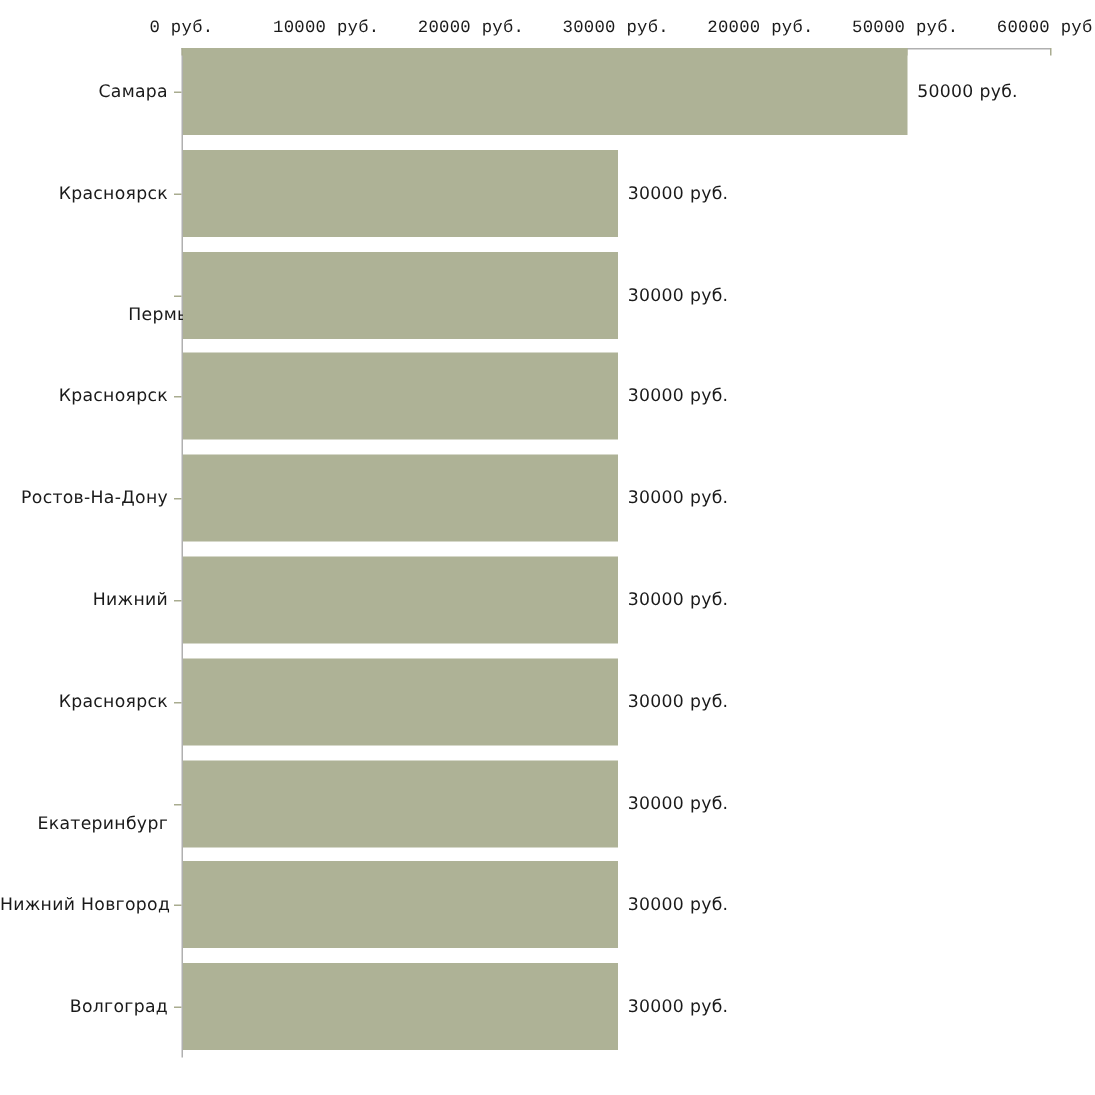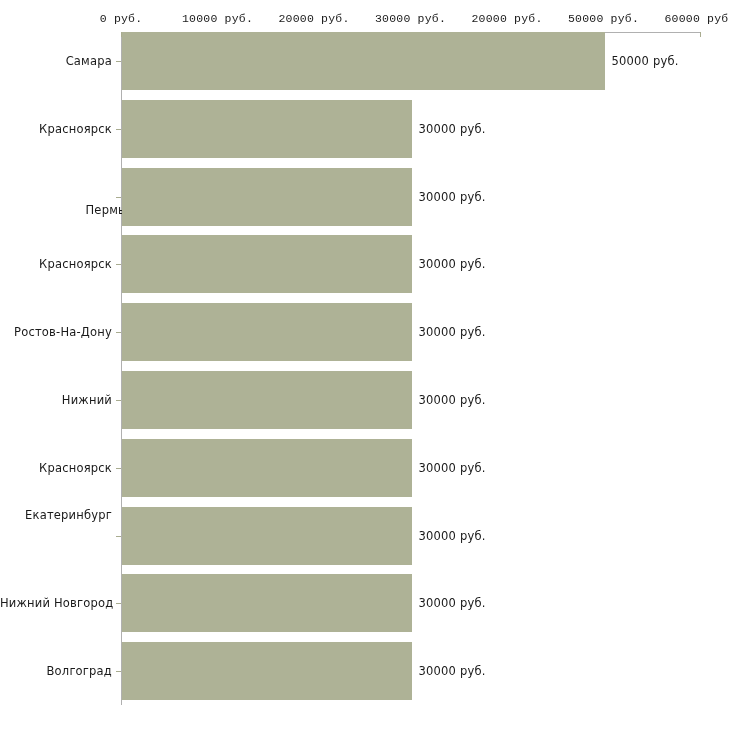--- a/index.html
+++ b/index.html
@@ -142,21 +142,21 @@
       <div class="ytick-mark" style="top: 671px;"></div>
     </div>
   <div id="cats-layer">
       <div class="cat-label" style="top: 61px; left: 0px; width: 112px;">Самара</div>
       <div class="cat-label" style="top: 128.8px; left: 0px; width: 112px;">Красноярск</div>
       <div class="cat-label" style="top: 196.6px; left: 13px; width: 112px; margin-top: 13px;">Пермь</div>
       <div class="cat-label" style="top: 264.4px; left: 0px; width: 112px;">Красноярск</div>
       <div class="cat-label" style="top: 332.2px; left: 0px; width: 112px;">Ростов-На-Дону</div>
       <div class="cat-label" style="top: 400px; left: 0px; width: 112px;">Нижний</div>
       <div class="cat-label" style="top: 467.8px; left: 0px; width: 112px;">Красноярск</div>
-      <div class="cat-label" style="top: 515px; left: 0px; width: 112px;">Екатеринбург</div>
+      <div class="cat-label" style="top: 549px; left: 0px; width: 112px;">Екатеринбург</div>
       <div class="cat-label" style="top: 603.4px; left: 0px; width: 88px;">Нижний Новгород</div>
       <div class="cat-label" style="top: 671.2px; left: 0px; width: 112px;">Волгоград</div>
     </div>
   <div id="bars-layer">
       <div class="bar" style="top: 32px; width: 482.5px; height: 58px; background: rgb(174, 178, 150);"></div>
       <div class="bar-value" style="left: 611.5px; top: 61px;">50000 руб.</div>
       <div class="bar" style="top: 99.8px; width: 289.5px; height: 58px; background: rgb(174, 178, 150);"></div>
       <div class="bar-value" style="left: 418.5px; top: 128.8px;">30000 руб.</div>
       <div class="bar" style="top: 167.6px; width: 289.5px; height: 58px; background: rgb(174, 178, 150);"></div>
       <div class="bar-value" style="left: 418.5px; top: 196.6px;">30000 руб.</div>

